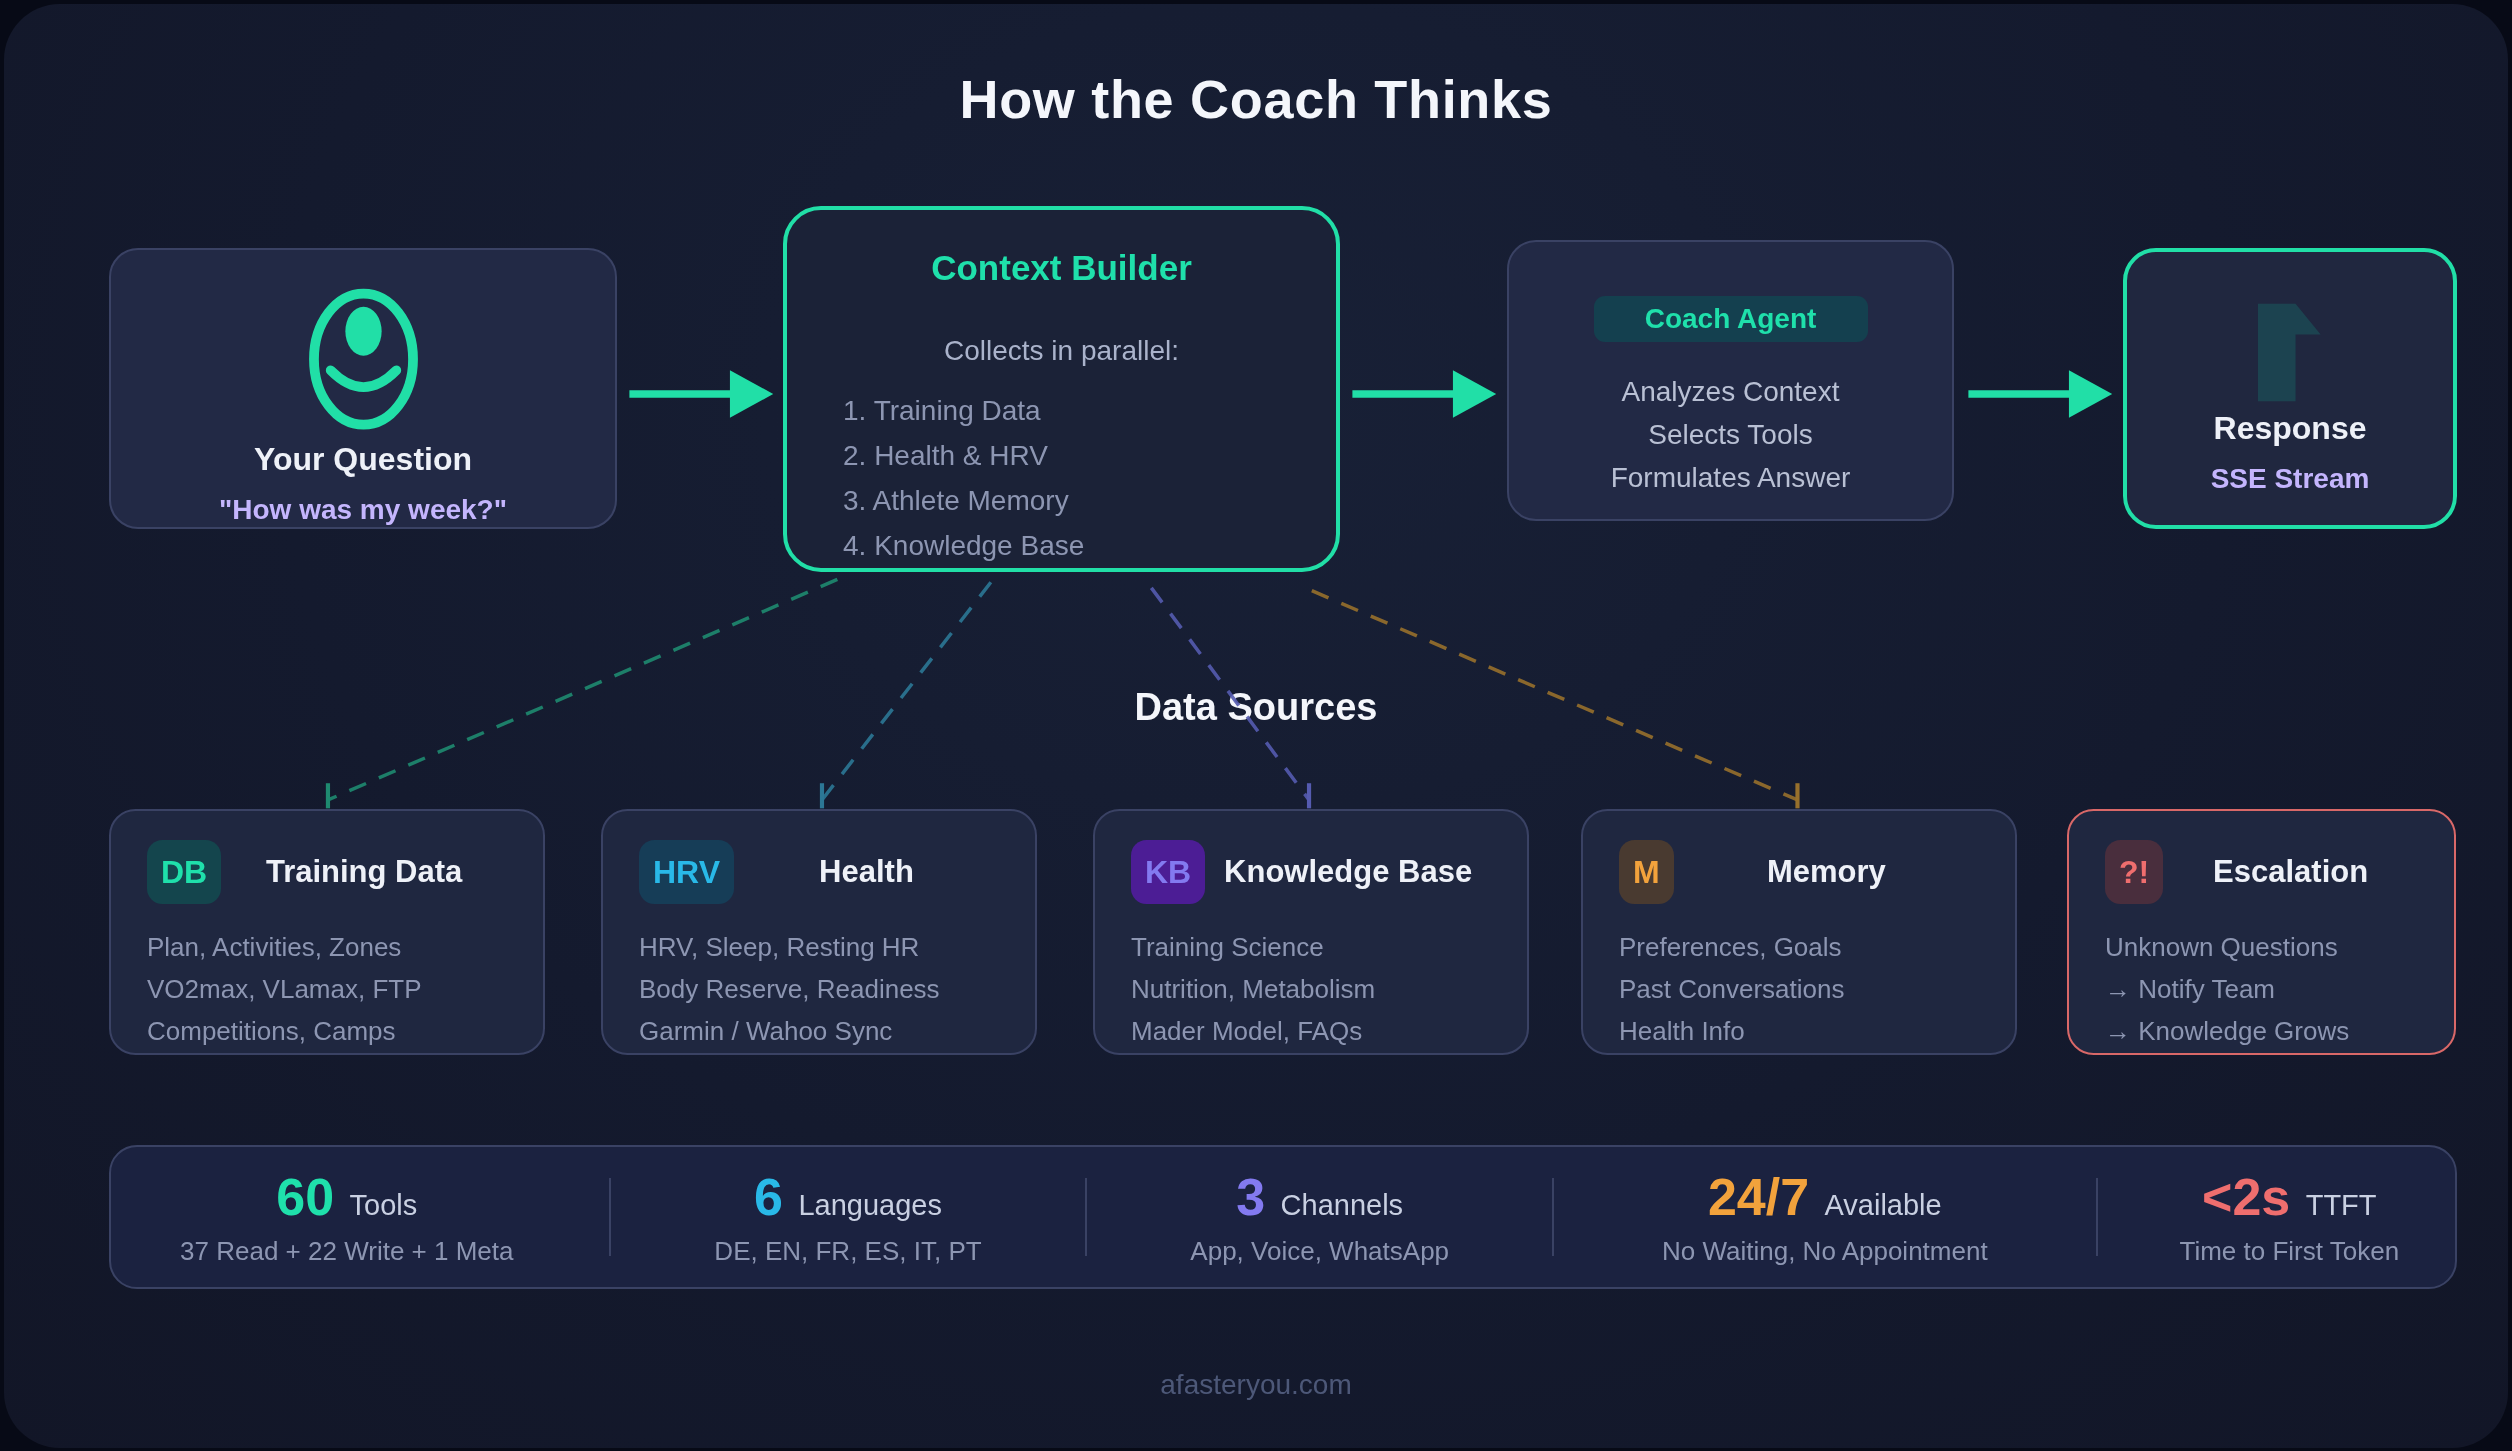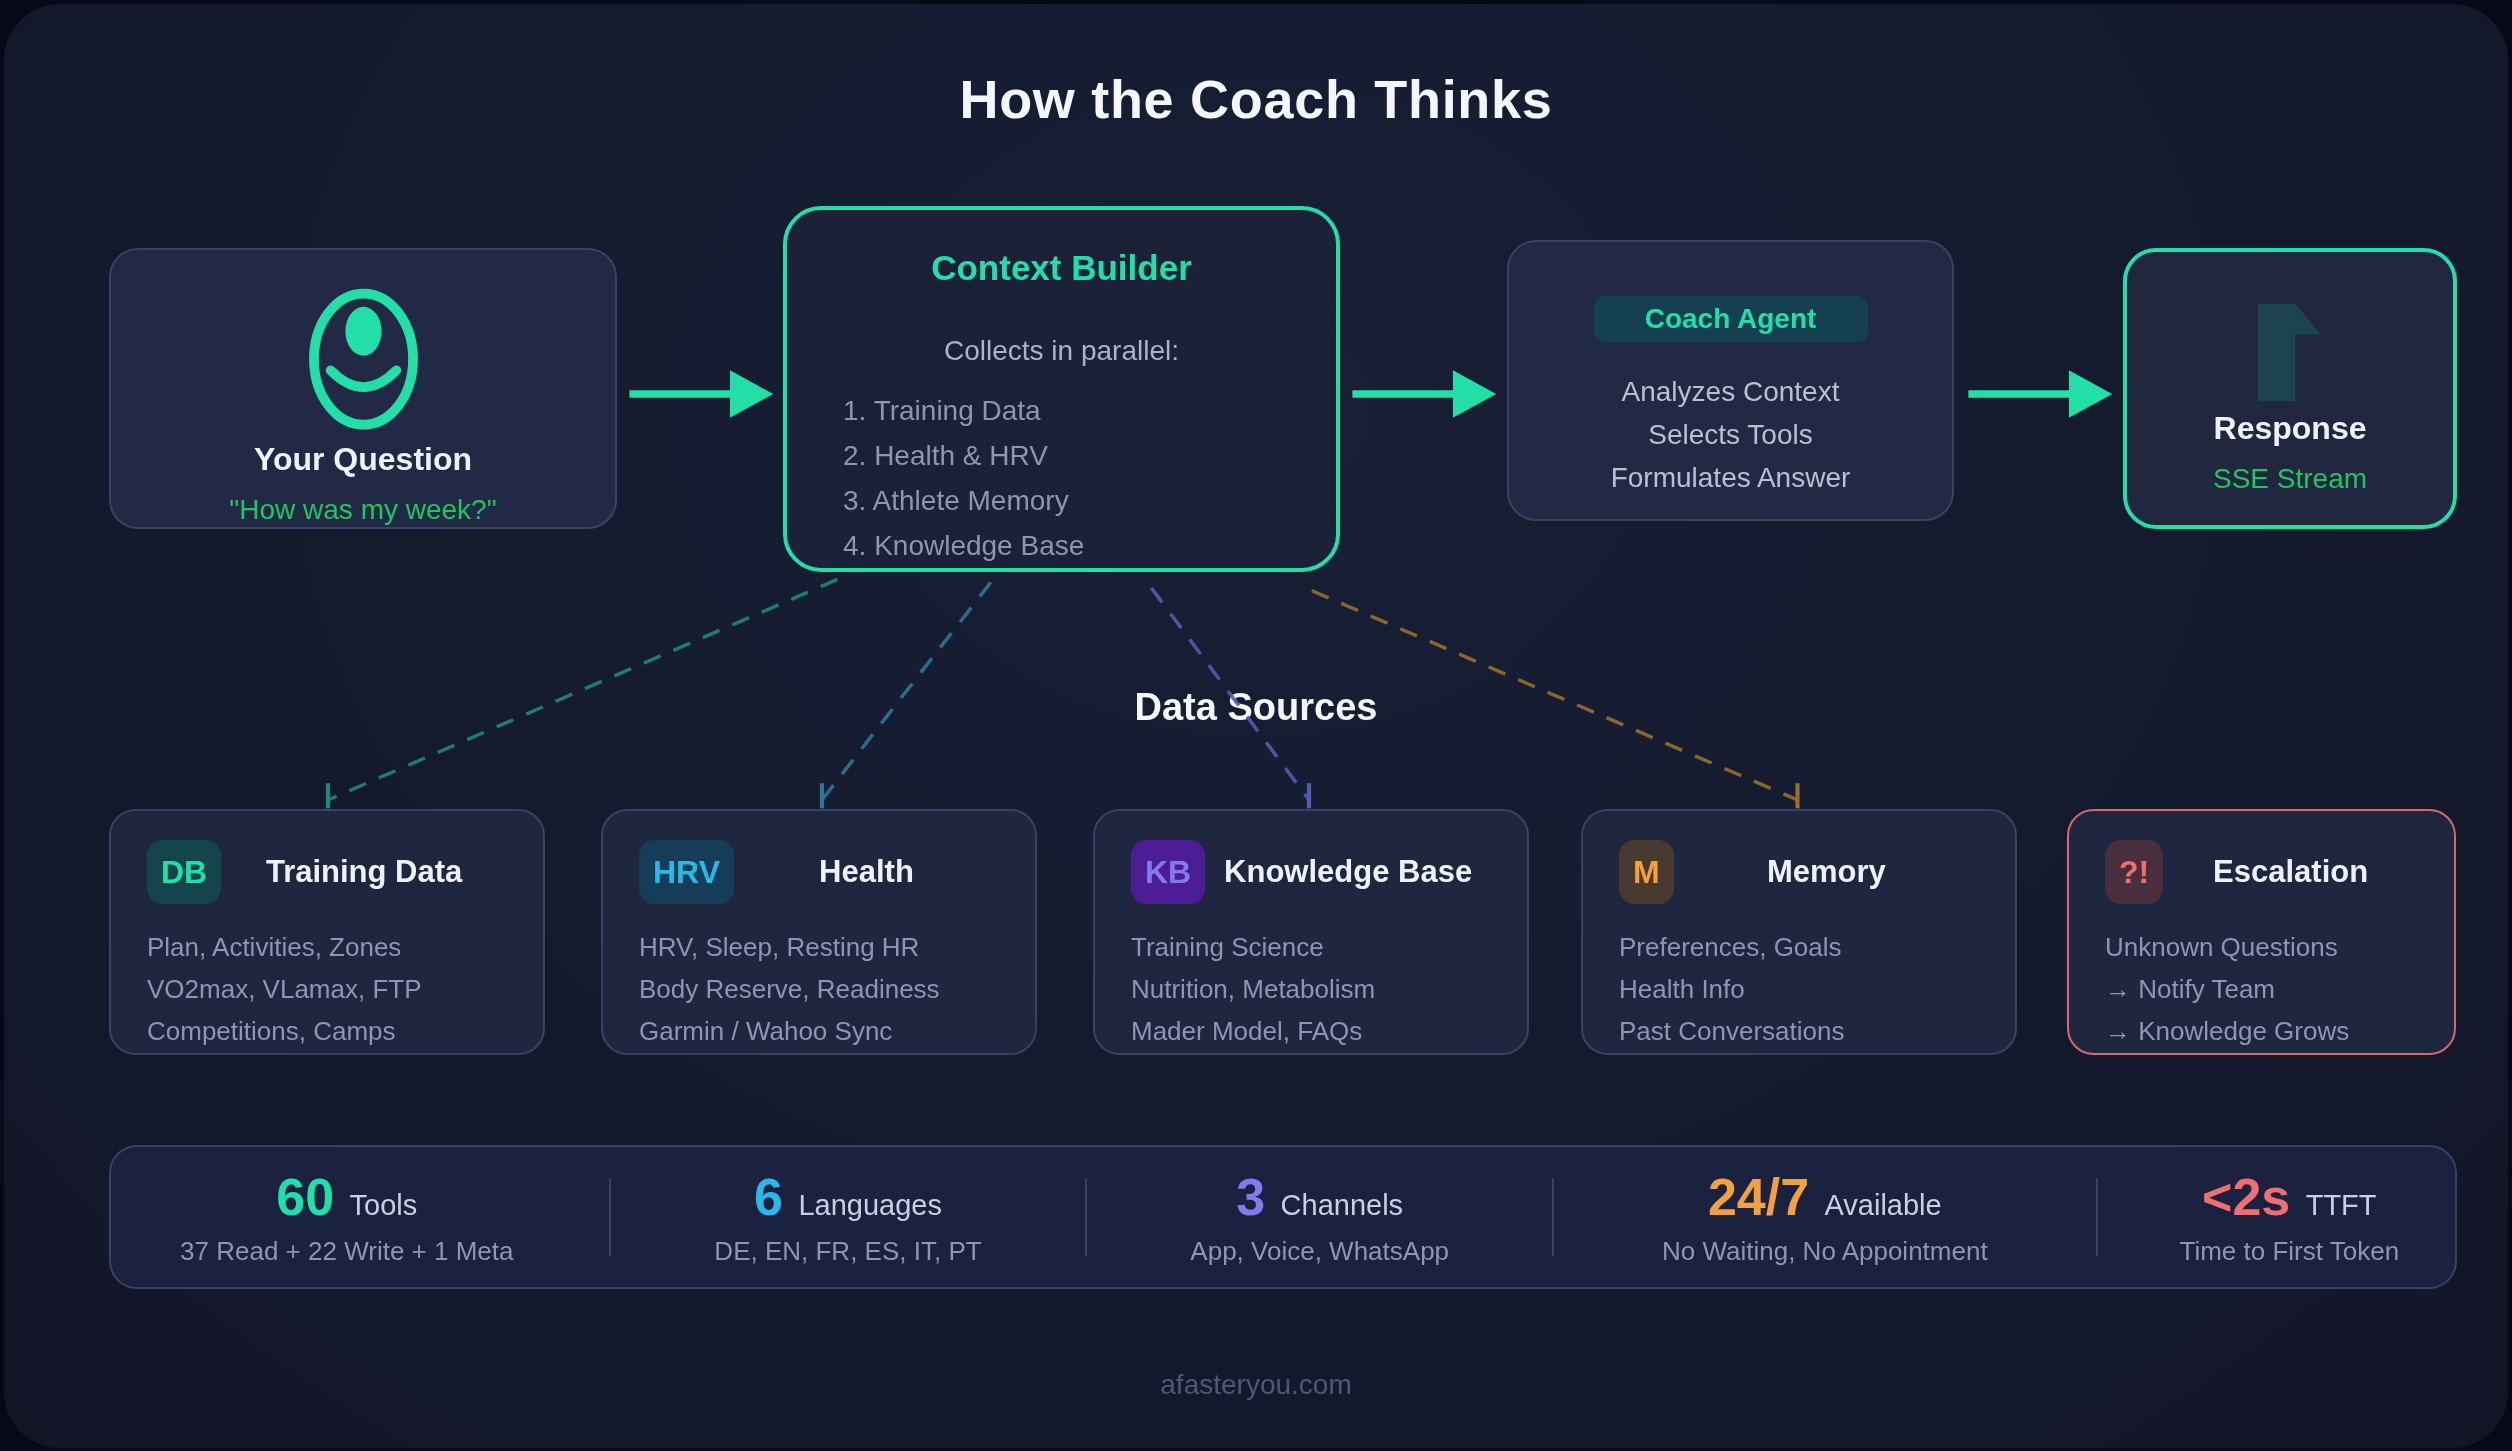--- a/index.html
+++ b/index.html
@@ -22,21 +22,21 @@
     background:#222945; border:2.1px solid #3a4264; border-radius:29px;
     display:flex; flex-direction:column; align-items:center;
   }
   #q-box   { left:109px;  top:248px; width:508px; height:281px; }
   #cb-box  { left:783px; top:206px; width:557px; height:366px;
              background:#1b2237; border-width:4.2px; border-radius:38px; }
   #agent-box { left:1507px; top:240px; width:447px; height:281px; }
   #resp-box  { left:2123px; top:248px; width:334px; height:281px;
              background:#20273f; border-width:4.2px; border-radius:33px; }
   .box-title { font-size:32px; font-weight:bold; color:#eef1f8; }
-  .box-sub   { font-size:28px; color:#22c55e; }
+  .box-sub   { font-size:28px; color:#c4b5fd;font-weight:bold; }
   #q-box .face-icon { margin-top:38px; }
   #q-box .box-title { margin-top:9.8px; }
   #q-box .box-sub   { margin-top:16.7px; }
   .cb-title { margin-top:38px; font-size:35px; font-weight:bold; text-align:center; }
   .cb-divider { width:398px; height:2.1px; background:#3a4264; margin-top:22px; }
   .cb-intro { margin-top:25px; font-size:28px; color:#aab3cb; }
   .cb-list { align-self:flex-start; margin:21px 0 0 56px; text-align:left;
              font-size:28px; color:#8d96b2; line-height:45px; }
   .agent-badge { margin-top:54px; width:274px; height:46px; border-radius:11px;
              display:flex; align-items:center; justify-content:center;
@@ -203,22 +203,22 @@
     </div>
   </div>
 
   <div class="ds-card" id="card-3">
     <div class="card-head">
       <div class="card-badge" style="background: rgb(73, 58, 48); color: rgb(242, 162, 60);">M</div>
       <div class="card-title">Memory</div>
     </div>
     <div class="card-lines">
       <div>Preferences, Goals</div>
+      <div>Past Conversations</div>
       <div>Health Info</div>
-      <div>Past Conversations</div>
     </div>
   </div>
 
   <div class="ds-card" id="card-4" style="border-color: rgb(217, 104, 104);">
     <div class="card-head">
       <div class="card-badge" style="background: rgb(73, 46, 61); color: rgb(239, 110, 110);">?!</div>
       <div class="card-title">Escalation</div>
     </div>
     <div class="card-lines">
       <div>Unknown Questions</div>

